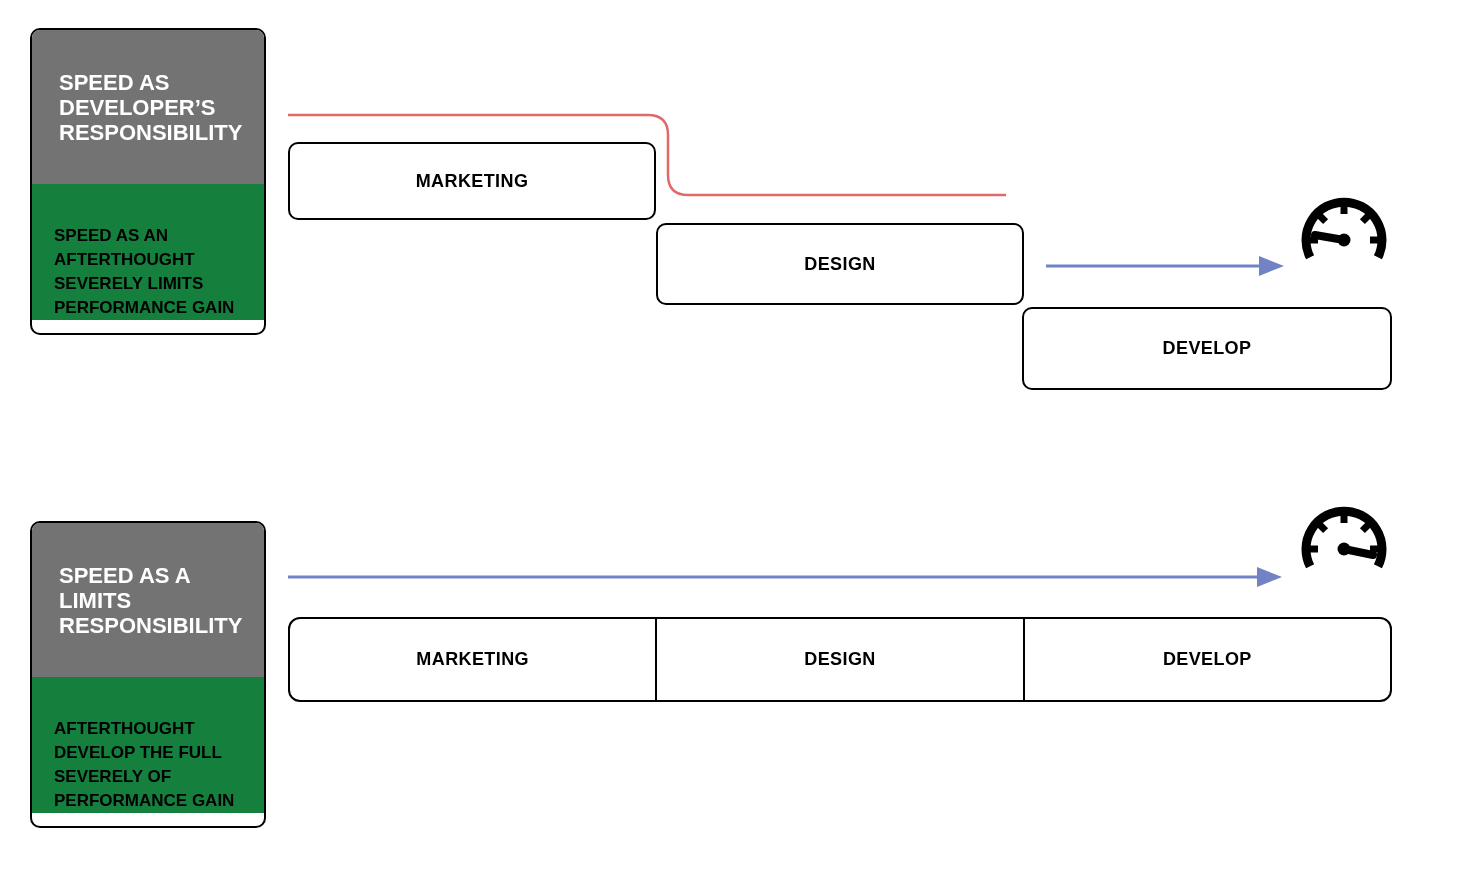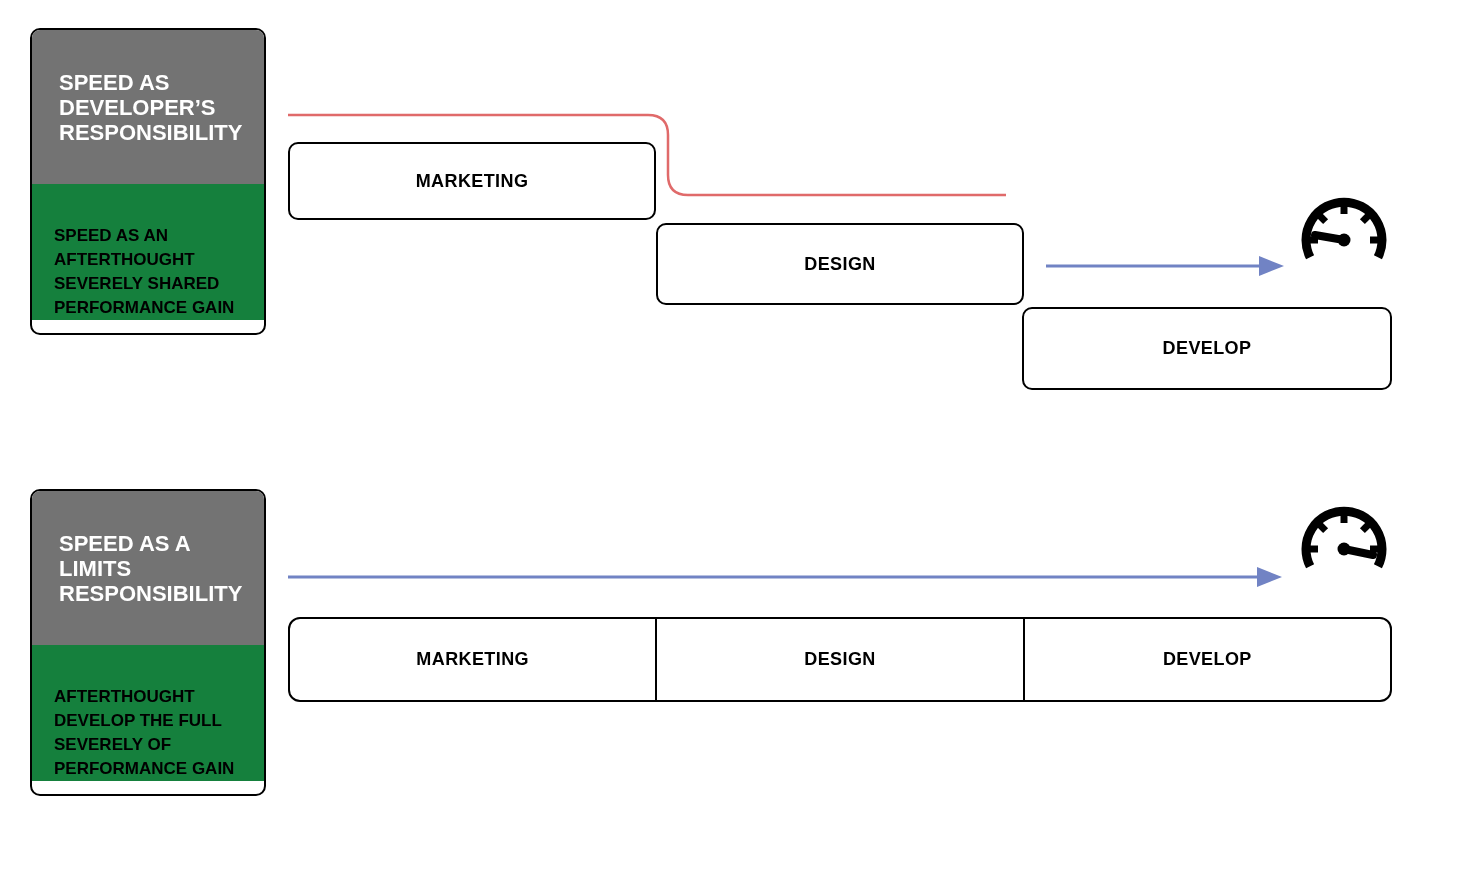--- a/index.html
+++ b/index.html
@@ -49,21 +49,21 @@
 
   <div class="info-card" style="top:28px;">
     <div class="card-header">
       <span class="card-line">SPEED AS</span>
       <span class="card-line">DEVELOPER’S</span>
       <span class="card-line">RESPONSIBILITY</span>
     </div>
     <div class="card-body">
       <span class="card-line">SPEED AS AN</span>
       <span class="card-line">AFTERTHOUGHT</span>
-      <span class="card-line">SEVERELY SHARED</span>
+      <span class="card-line">SEVERELY LIMITS</span>
       <span class="card-line">PERFORMANCE GAIN</span>
     </div>
   </div>
 
   <svg class="abs" style="left:288px;top:108px;" width="722" height="92" viewBox="0 0 722 92">
     <path d="M 0 7 H 360 Q 380 7 380 27 V 67 Q 380 87 400 87 H 718" fill="none" stroke="#E06A6A" stroke-width="2.5"></path>
   </svg>
 
   <div class="stage-box" style="left:288px;top:142px;width:368px;height:78px;">
     <span>MARKETING</span>
@@ -84,21 +84,21 @@
     <path d="M 14.1 61.3 A 38 38 0 1 1 81.9 61.3" fill="none" stroke="#000" stroke-width="9"></path>
     <line x1="8" y1="44" x2="22" y2="44" stroke="#000" stroke-width="7"></line>
     <line x1="19.7" y1="15.7" x2="29.6" y2="25.6" stroke="#000" stroke-width="7"></line>
     <line x1="48" y1="4" x2="48" y2="18" stroke="#000" stroke-width="7"></line>
     <line x1="76.3" y1="15.7" x2="66.4" y2="25.6" stroke="#000" stroke-width="7"></line>
     <line x1="88" y1="44" x2="74" y2="44" stroke="#000" stroke-width="7"></line>
     <line x1="48" y1="44" x2="19" y2="39" stroke="#000" stroke-width="8" stroke-linecap="round"></line>
     <circle cx="48" cy="44" r="6.5" fill="#000"></circle>
   </svg>
 
-  <div class="info-card" style="top:489px;">
+  <div class="info-card" style="top:521px;">
     <div class="card-header">
       <span class="card-line">SPEED AS A</span>
       <span class="card-line">LIMITS</span>
       <span class="card-line">RESPONSIBILITY</span>
     </div>
     <div class="card-body">
       <span class="card-line">AFTERTHOUGHT</span>
       <span class="card-line">DEVELOP THE FULL</span>
       <span class="card-line">SEVERELY OF</span>
       <span class="card-line">PERFORMANCE GAIN</span>

